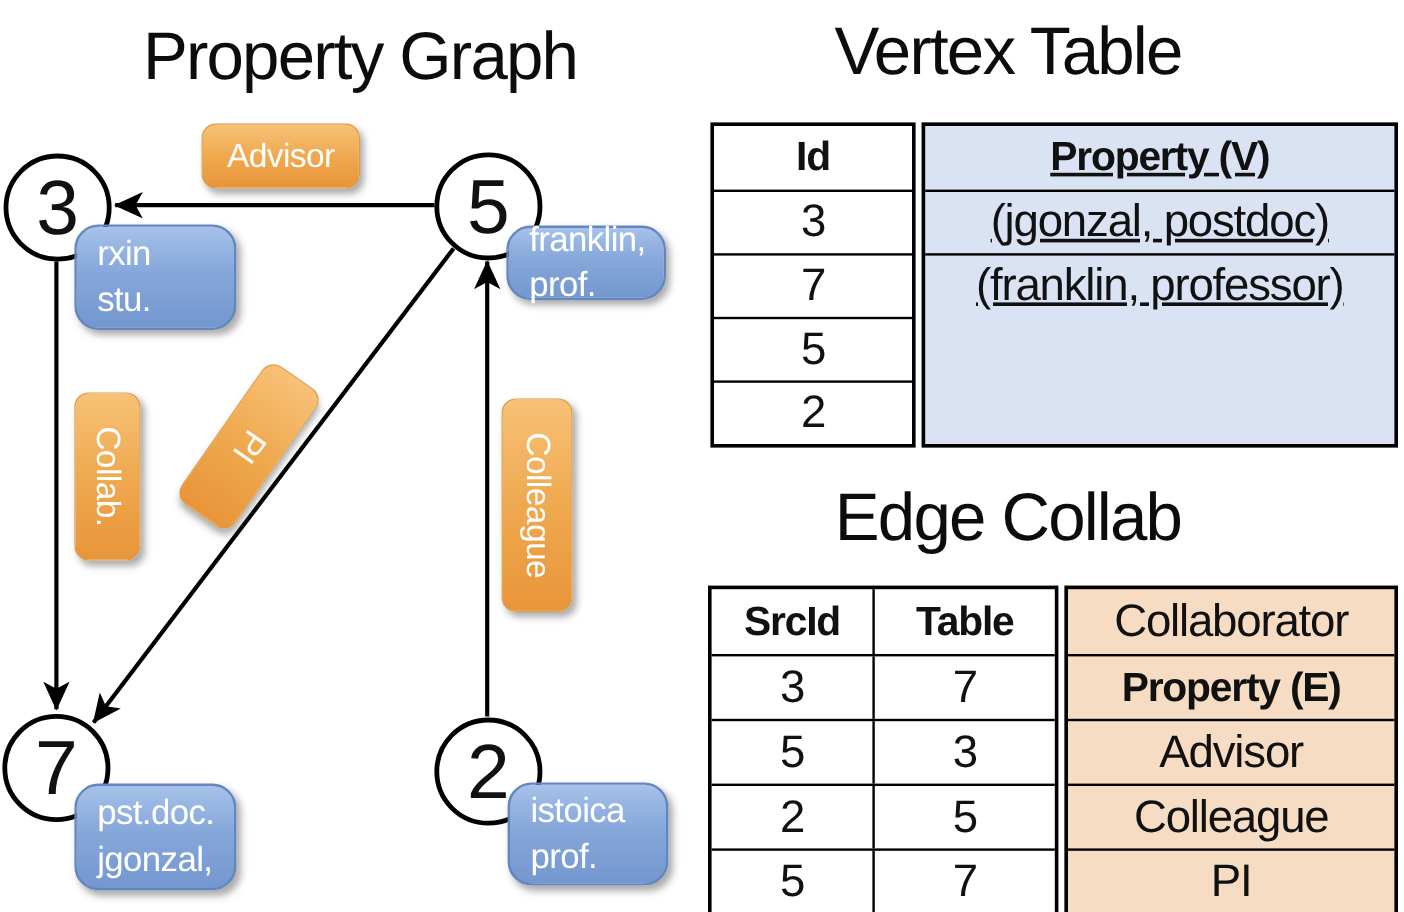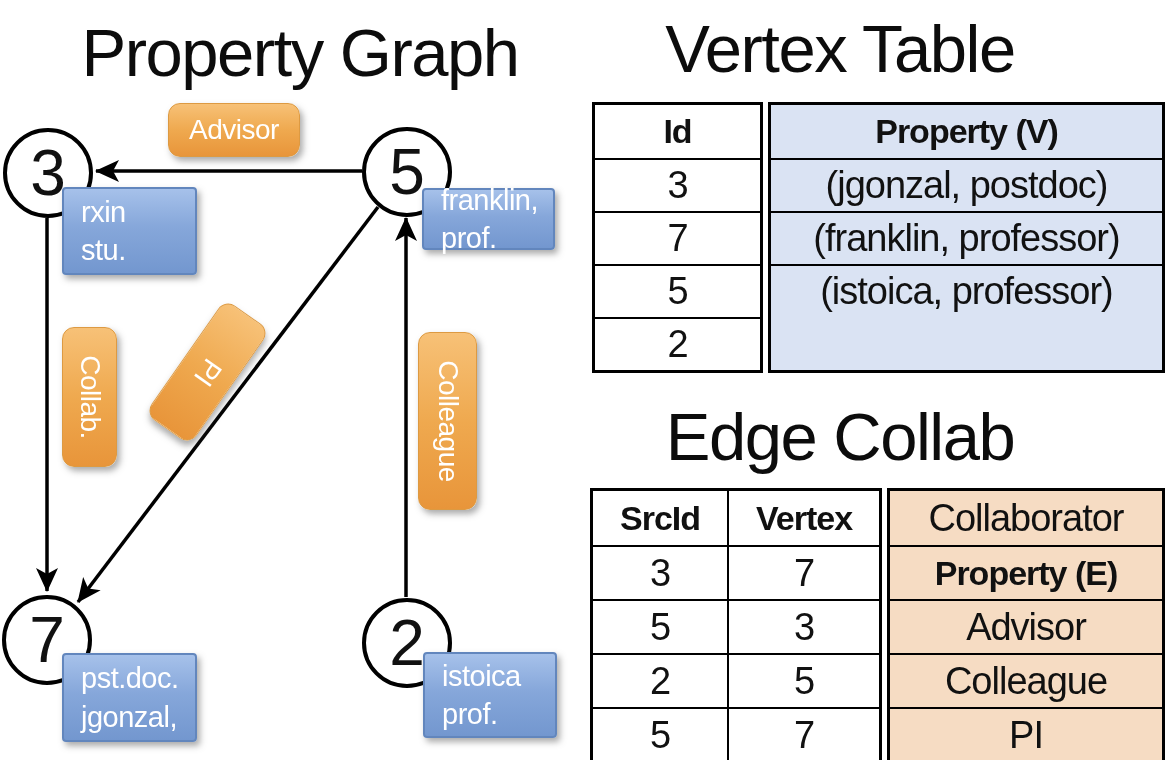--- a/index.html
+++ b/index.html
@@ -1,33 +1,33 @@
 <!DOCTYPE html>
 <html><head>
 <meta charset="utf-8">
 <style>
   html,body{margin:0;padding:0;background:#ffffff;}
   #stage{
     position:relative;width:1170px;height:760px;background:#ffffff;overflow:hidden;
     font-family:"Liberation Sans", sans-serif;color:#111;
   }
   .title{
-    position:absolute;text-align:center;font-size:67px;letter-spacing:-1.5px;
+    position:absolute;text-align:center;font-size:56px;letter-spacing:-1.5px;
     color:#0c0c0c;white-space:nowrap;
   }
   
   #edges{position:absolute;left:0;top:0;z-index:1;}
   .vertex{
     position:absolute;z-index:2;box-sizing:border-box;width:90px;height:90px;
     border:4px solid #000;border-radius:50%;background:#fff;
     display:flex;align-items:center;justify-content:center;
     font-size:64px;font-weight:300;
   }
   .vlabel{
-    position:absolute;z-index:3;box-sizing:border-box;border-radius:4px;
+    position:absolute;z-index:3;box-sizing:border-box;border-radius:20px;
     background:linear-gradient(180deg,#a6c1ea 0%,#86a7da 45%,#7397cf 100%);
     border:2px solid #6286bd;
     box-shadow:3px 4px 6px rgba(90,90,90,0.5);
     color:#fff;display:flex;flex-direction:column;justify-content:center;
     padding-left:17px;font-size:29px;line-height:1.32;letter-spacing:-0.5px;
   }
   .elabel{
     position:absolute;z-index:3;box-sizing:border-box;border-radius:12px;
     background:linear-gradient(180deg,#f7c177 0%,#efa94f 50%,#e8953a 100%);
     border:1px solid #dd9a42;
@@ -129,41 +129,38 @@
       <div class="trow">
           <div class="tcell">7</div>
         </div>
       <div class="trow">
           <div class="tcell">5</div>
         </div>
       <div class="trow">
           <div class="tcell">2</div>
         </div>
     </div>
-    <div class="subtable bluefill" style="width:397px;">
+    <div class="subtable bluefill" style="width:397px;text-decoration:underline;">
       <div class="trow">
           <div class="tcell hcell">Property (V)</div>
         </div>
       <div class="trow">
           <div class="tcell">(jgonzal, postdoc)</div>
         </div>
       <div class="trow">
           <div class="tcell">(franklin, professor)</div>
         </div>
-      <div class="trow">
-          <div class="tcell">(istoica, professor)</div>
-        </div>
     </div>
   </div>
 
   <div class="tablewrap" style="left:590px;top:488px;">
     <div class="subtable twocol" style="width:292px;">
       <div class="trow erow">
         <div class="tcell hcell" style="flex:0 0 134px;">SrcId</div>
-        <div class="tcell hcell cell-divider">Vertex</div>
+        <div class="tcell hcell cell-divider">Table</div>
       </div>
       <div class="trow erow">
         <div class="tcell" style="flex:0 0 134px;">3</div>
         <div class="tcell cell-divider">7</div>
       </div>
       <div class="trow erow">
         <div class="tcell" style="flex:0 0 134px;">5</div>
         <div class="tcell cell-divider">3</div>
       </div>
       <div class="trow erow">

